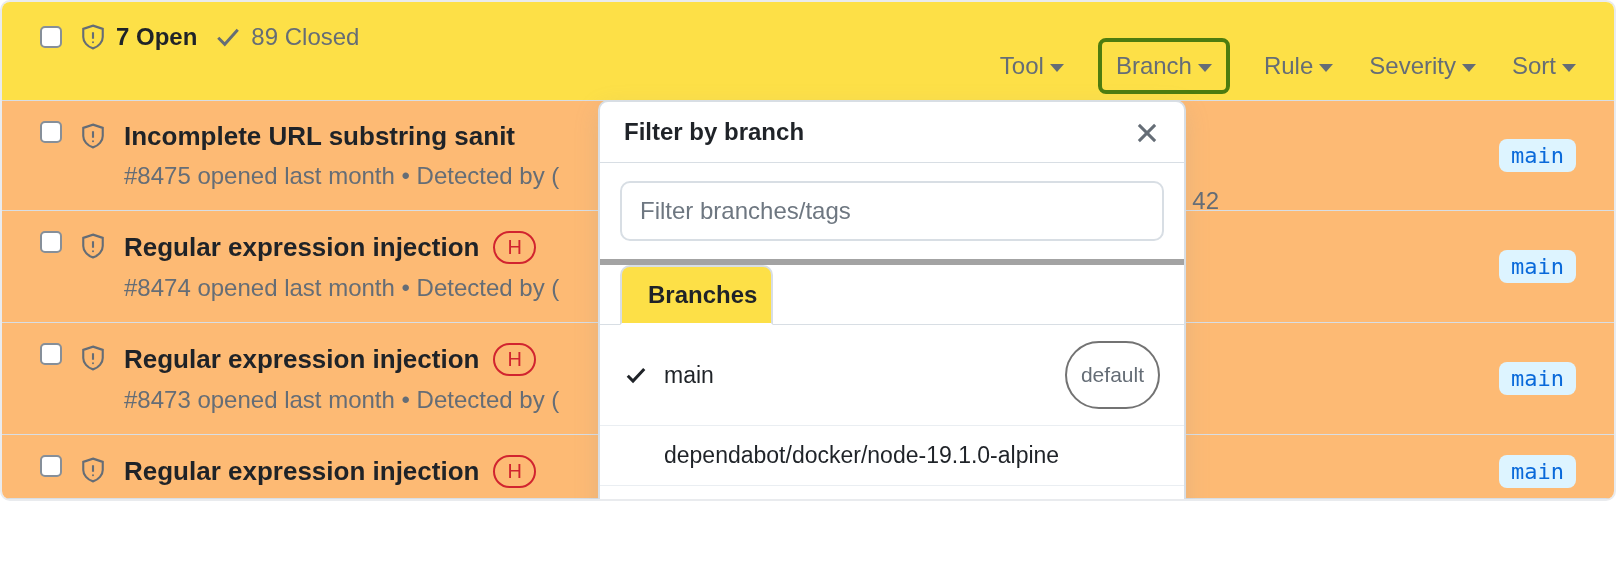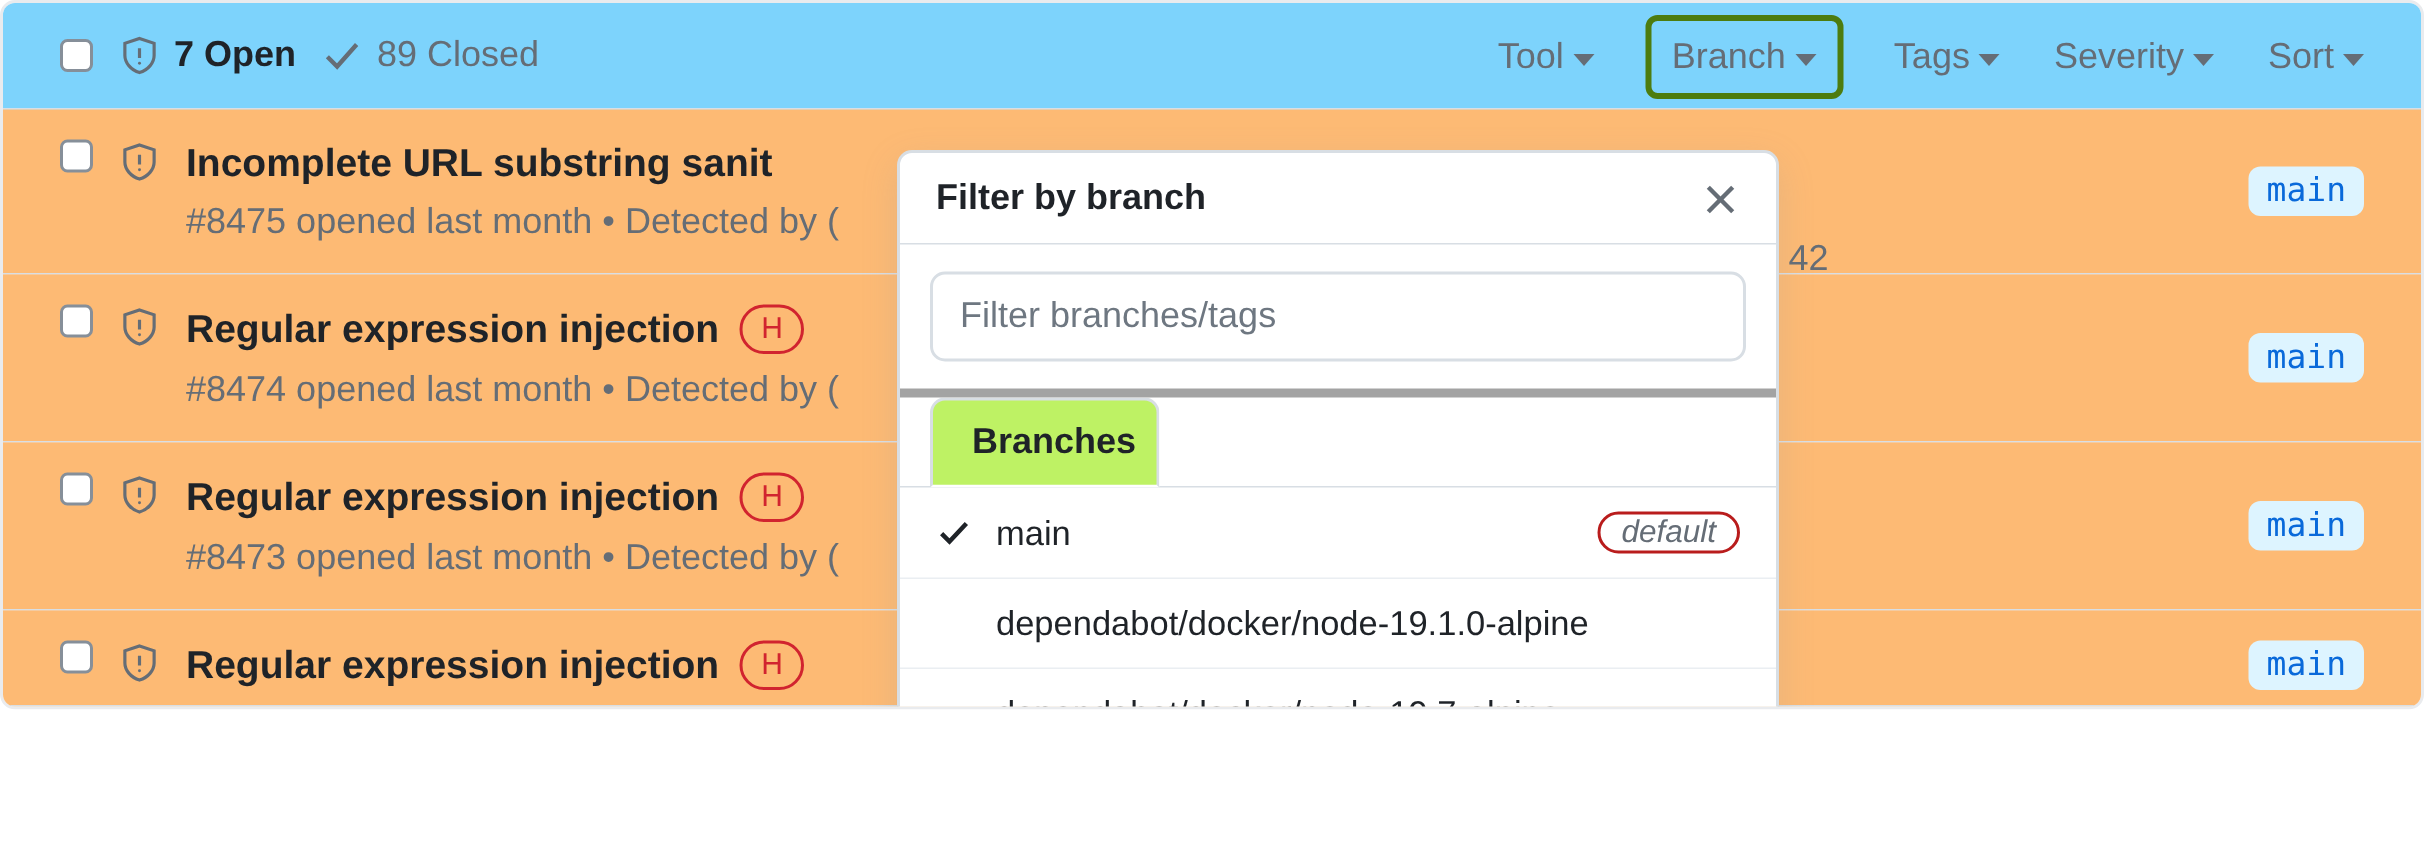--- a/index.html
+++ b/index.html
@@ -12,25 +12,26 @@
   .container {
     width: 1616px;
     border: 2px solid #e9ebee;
     border-radius: 10px;
     overflow: hidden;
     position: relative;
   }
   
   .toolbar {
     display: flex;
-    align-items: flex-end;
+    align-items: flex-start;
     padding: 20px 38px;
-    background: #7dd3fc;
+    background: #fde047;
     border-bottom: 1px solid #d8dee4;
     font-size: 24px;
+    flex-direction: column;
   }
   .toolbar-left { display: flex; align-items: center; gap: 18px; }
   .toolbar-right { margin-left: auto; display: flex; align-items: center; gap: 36px; color: #656d76; }
   .checkbox {
     width: 22px; height: 22px;
     border: 2px solid #868f99;
     border-radius: 5px;
     background: #fff;
     flex-shrink: 0;
   }
@@ -158,21 +159,21 @@
     margin-top: -1px;
   }
   .popover-tab {
     padding: 14px 14px 14px 26px;
     color: #656d76;
     cursor: pointer;
     border: 1px solid transparent;
     border-bottom: none;
     position: relative;
     top: 1px;
-    background: #bef264;
+    background: #fde047;
   }
   .popover-tab.active {
     color: #1f2328;
     font-weight: 600;
     border: 2px solid #d8dee4;
     border-bottom: 2px solid #fff;
     border-radius: 10px 10px 0 0;
   }
   .popover-list {
     max-height: 260px;
@@ -186,26 +187,25 @@
     gap: 16px;
     cursor: pointer;
   }
   .popover-item:last-child { border-bottom: none; }
   .check-mark {
     width: 24px; height: 24px; color: #1f2328; flex-shrink:0;
   }
   .check-spacer { width: 24px; flex-shrink:0; }
   .default-pill {
     margin-left: auto;
-    border: 2px solid #b91c1c;
+    border: 2px solid #737373;
     color: #656d76;
     border-radius: 999px;
-    padding: 0 14px;
+    padding: 20px 14px;
     font-size: 21px;
-    font-style: italic;
   }
   
   .popover-list::-webkit-scrollbar { width: 16px; }
   .popover-list::-webkit-scrollbar-thumb {
     background: #d0d7de; border-radius: 8px;
   }
 </style>
 </head>
 <body>
 
@@ -232,21 +232,21 @@
     <div class="toolbar-right">
       <span class="filter-btn">
         <span>Tool</span>
         <span class="caret-down"></span>
       </span>
       <span class="filter-btn highlighted">
         <span>Branch</span>
         <span class="caret-down"></span>
       </span>
       <span class="filter-btn">
-        <span>Tags</span>
+        <span>Rule</span>
         <span class="caret-down"></span>
       </span>
       <span class="filter-btn">
         <span>Severity</span>
         <span class="caret-down"></span>
       </span>
       <span class="filter-btn">
         <span>Sort</span>
         <span class="caret-down"></span>
       </span>

